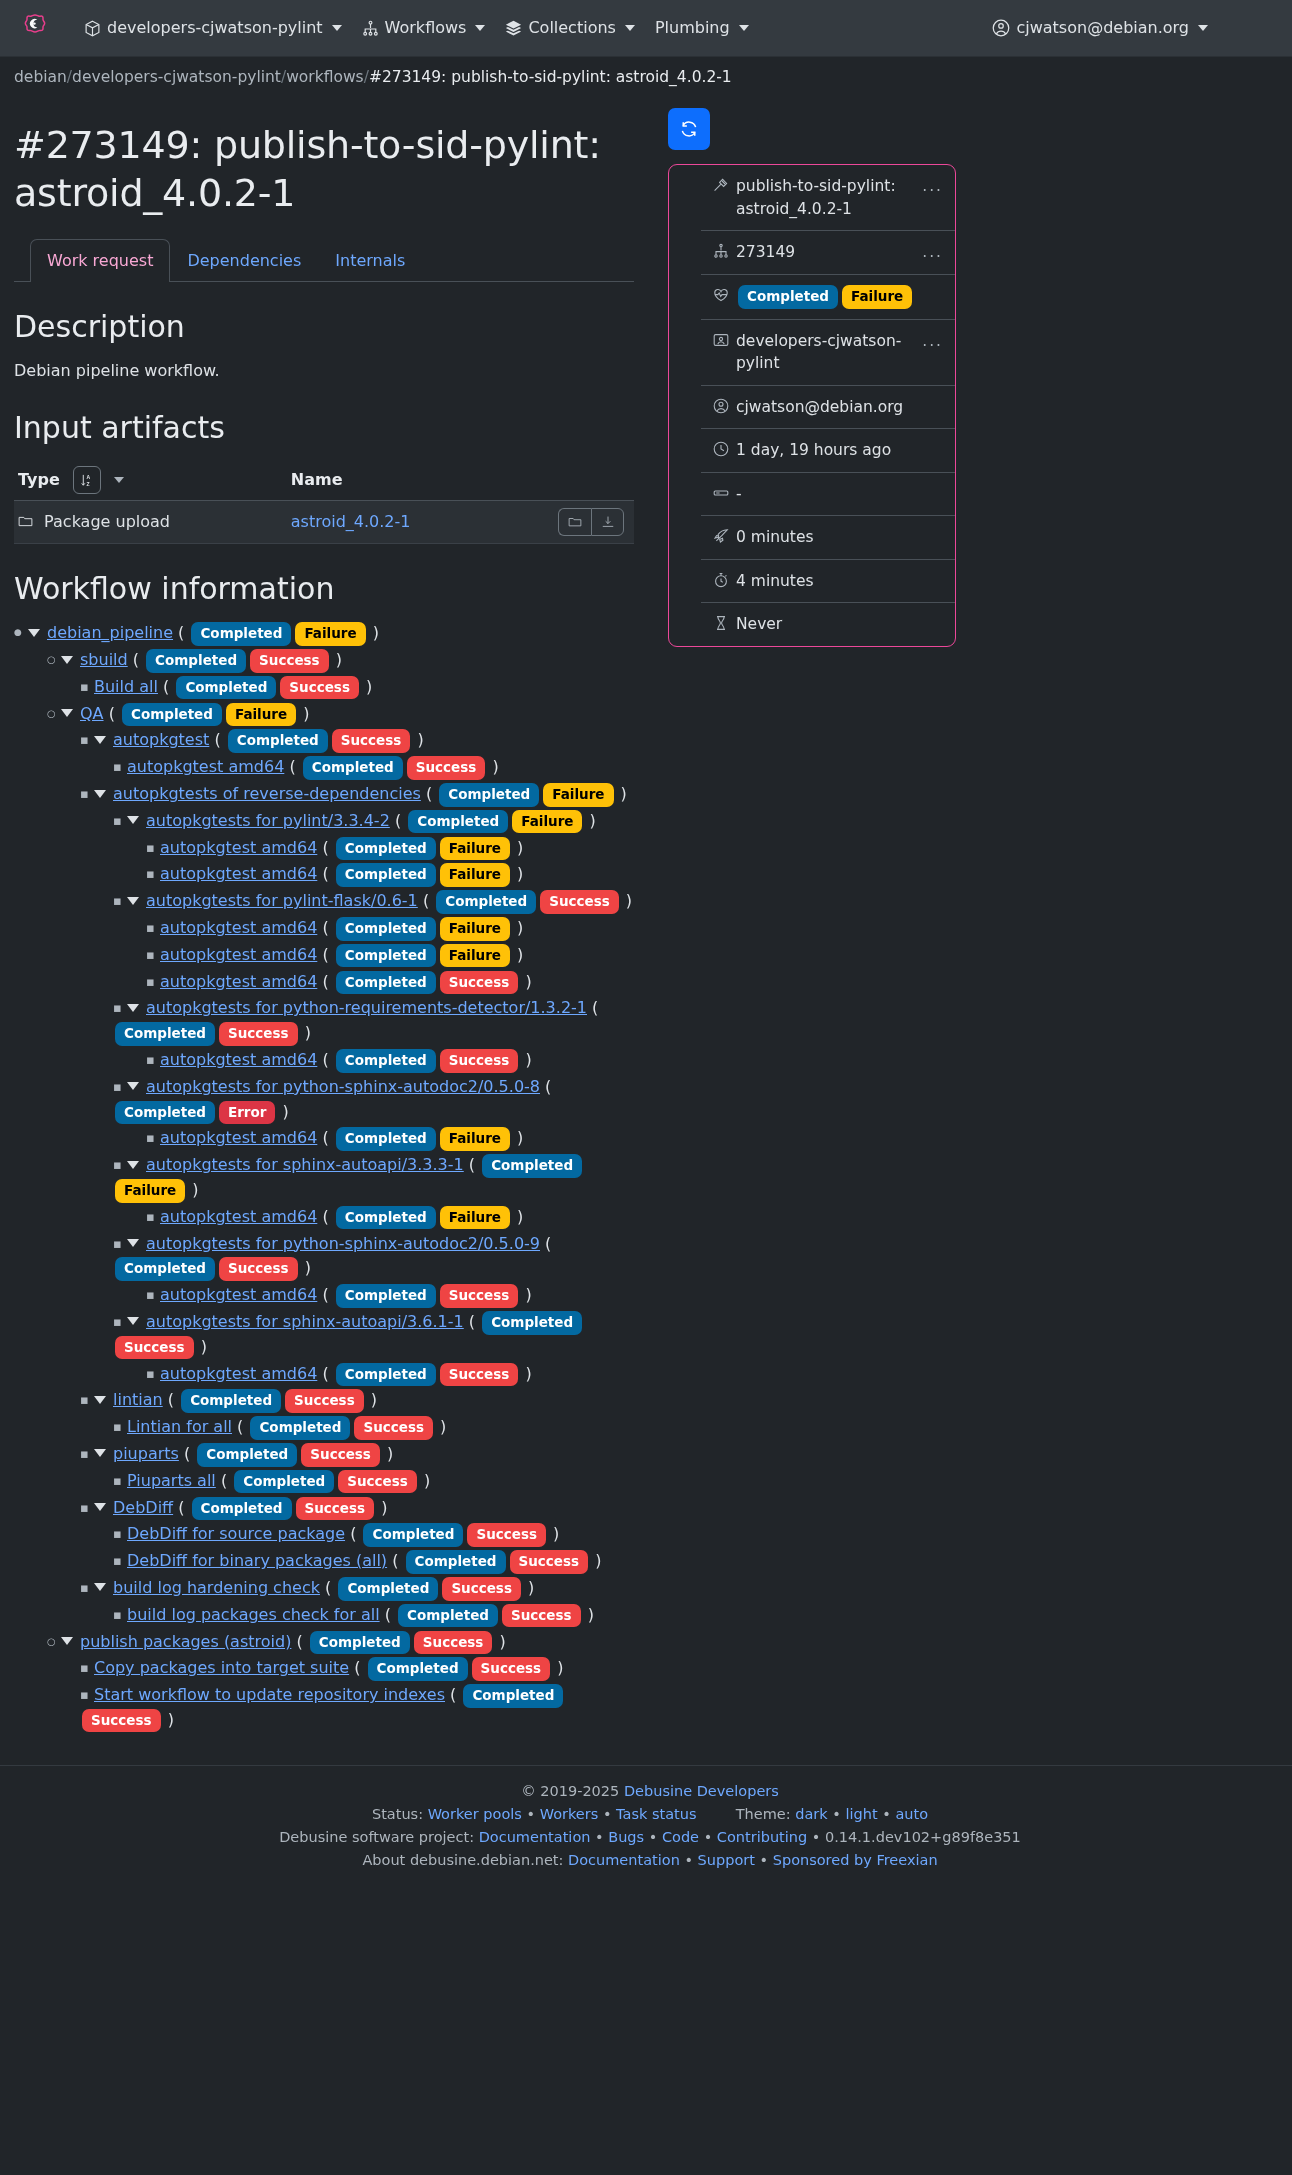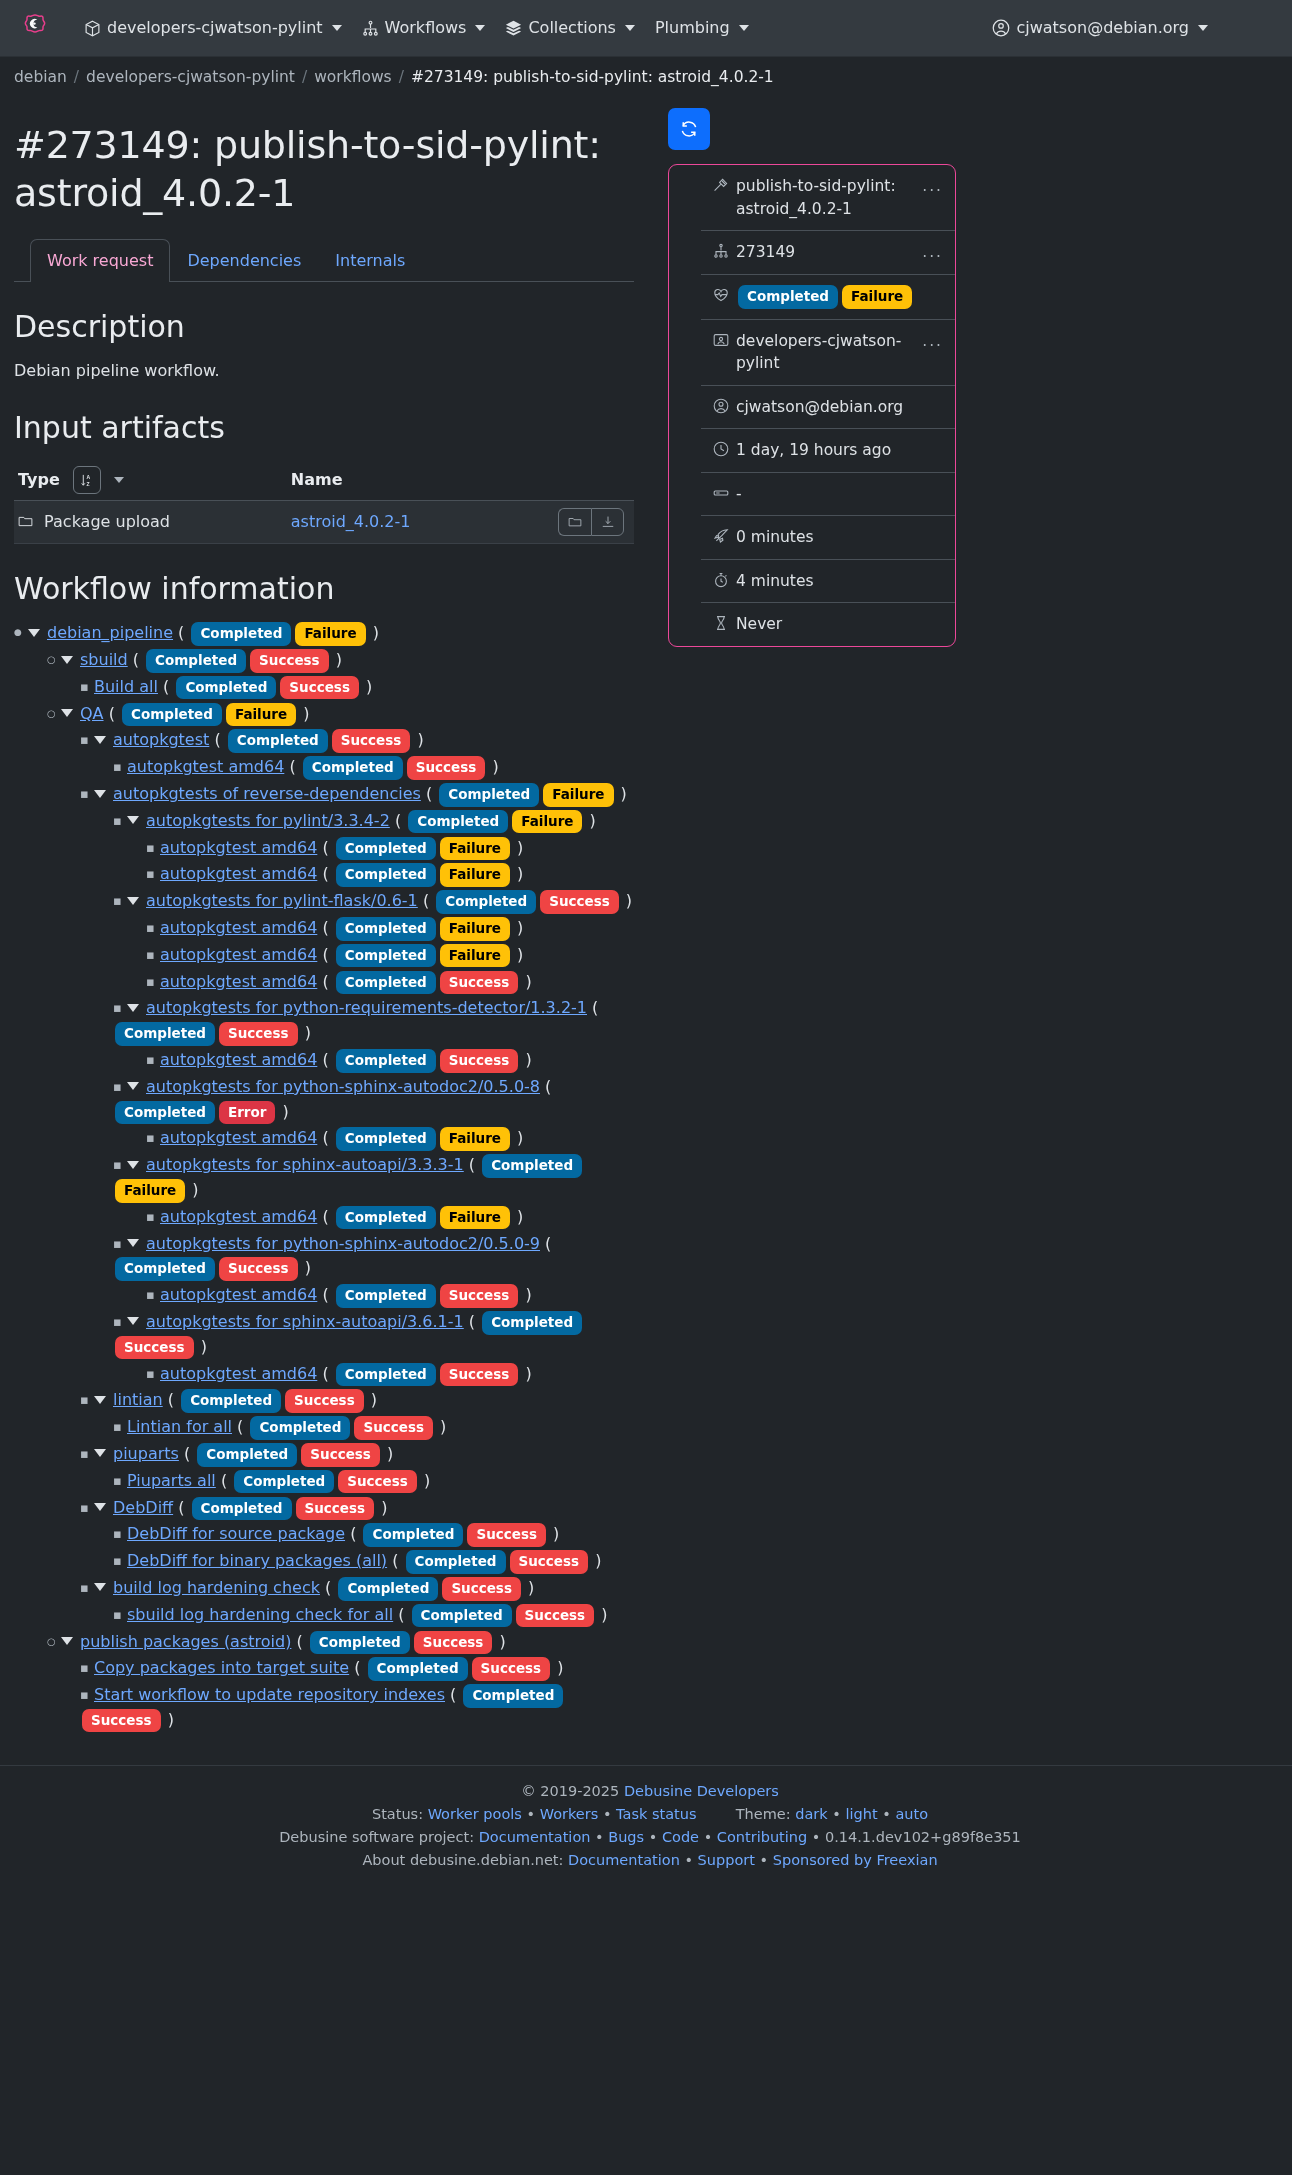--- a/index.html
+++ b/index.html
@@ -47,21 +47,20 @@
     vertical-align: middle;
   }
   .nav-spacer { flex: 1; }
 
   
   .breadcrumb {
     background:#212529;
     padding: 9px 14px;
     font-size: 15.5px;
     display: flex;
-    gap: 7px;
     align-items: center;
     flex-wrap: wrap;
     border-bottom: 0;
   }
   .breadcrumb a { color:#adb5bd; }
   .breadcrumb .sep { color:#6c757d; }
   .breadcrumb .cur { color:#e9ecef; }
 
   
   .wrap { display:flex; padding: 10px 14px 0 14px; }
@@ -481,21 +480,21 @@
                     </li>
                     <li>
                       <span class="row"><span class="bullet marker-sq"></span><a class="u" href="#">DebDiff for binary packages (all)</a><span class="paren"> ( </span><span class="badge b-completed">Completed</span><span class="badge b-success">Success</span><span class="paren"> )</span></span>
                     </li>
                   </ul>
                 </li>
                 <li>
                   <span class="row"><span class="bullet marker-sq"></span><span class="tri"></span><a class="u" href="#">build log hardening check</a><span class="paren"> ( </span><span class="badge b-completed">Completed</span><span class="badge b-success">Success</span><span class="paren"> )</span></span>
                   <ul>
                     <li>
-                      <span class="row"><span class="bullet marker-sq"></span><a class="u" href="#">sbuild log hardening check for all</a><span class="paren"> ( </span><span class="badge b-completed">Completed</span><span class="badge b-success">Success</span><span class="paren"> )</span></span>
+                      <span class="row"><span class="bullet marker-sq"></span><a class="u" href="#">build log packages check for all</a><span class="paren"> ( </span><span class="badge b-completed">Completed</span><span class="badge b-success">Success</span><span class="paren"> )</span></span>
                     </li>
                   </ul>
                 </li>
               </ul>
             </li>
             <li>
               <span class="row"><span class="bullet marker-circ"></span><span class="tri"></span><a class="u" href="#">publish packages (astroid)</a><span class="paren"> ( </span><span class="badge b-completed">Completed</span><span class="badge b-success">Success</span><span class="paren"> )</span></span>
               <ul>
                 <li>
                   <span class="row"><span class="bullet marker-sq"></span><a class="u" href="#">Copy packages into target suite</a><span class="paren"> ( </span><span class="badge b-completed">Completed</span><span class="badge b-success">Success</span><span class="paren"> )</span></span>

